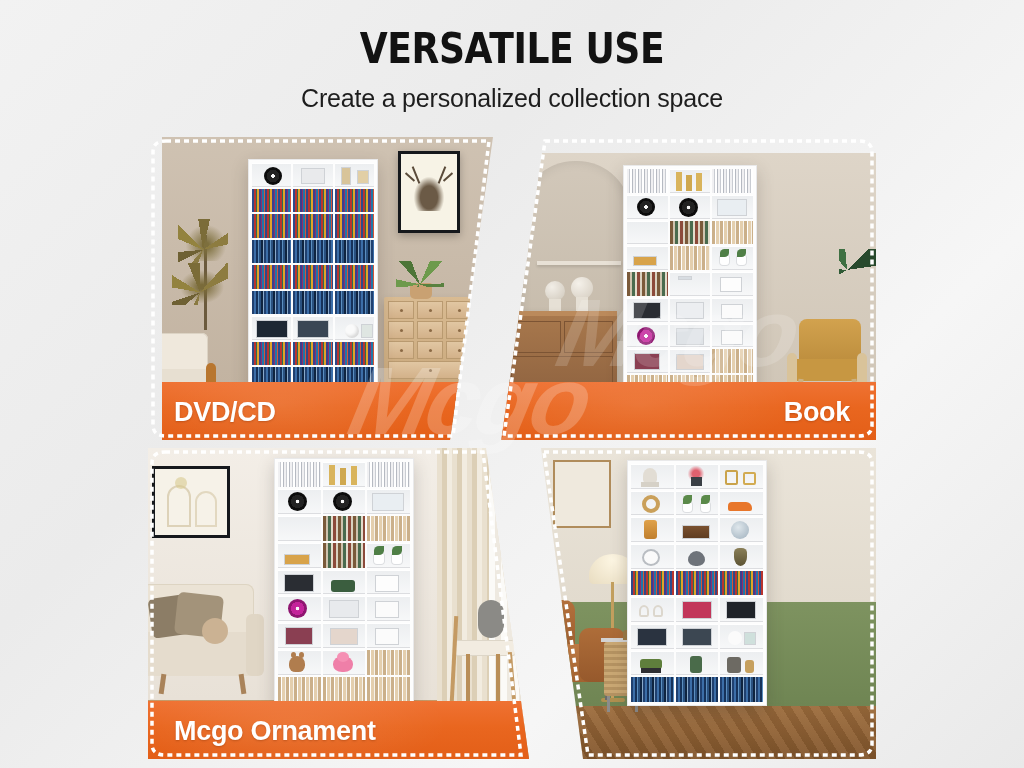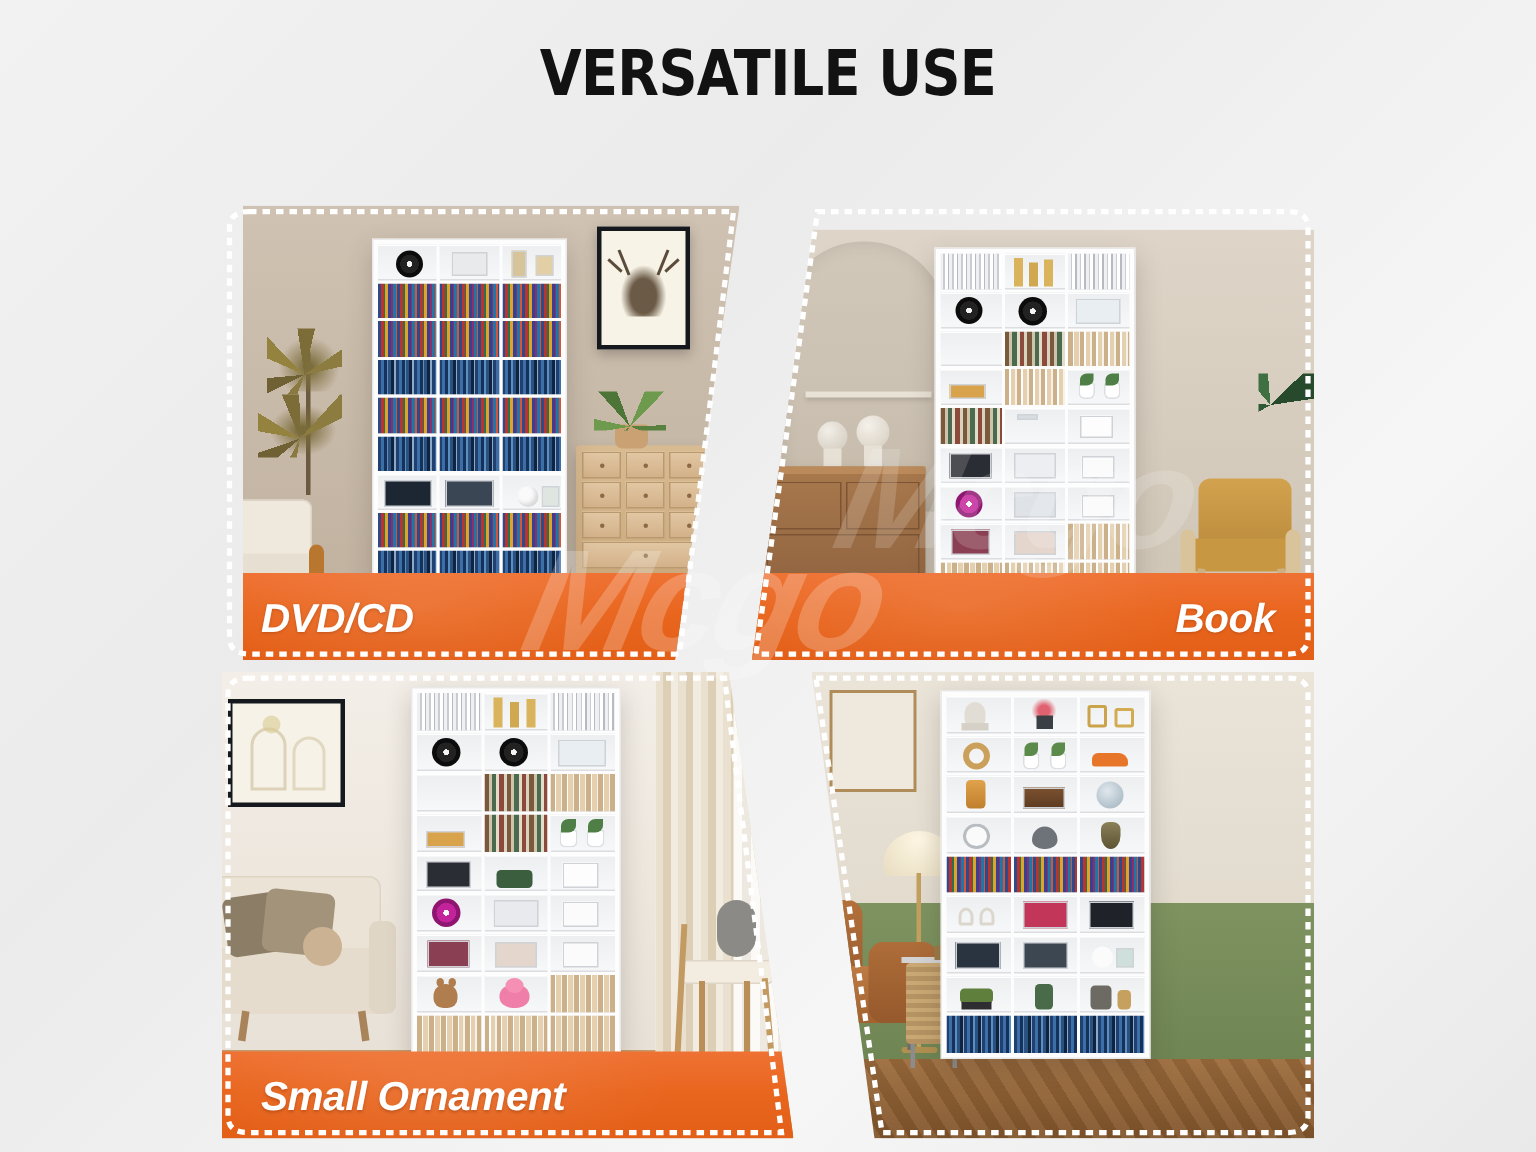--- a/index.html
+++ b/index.html
@@ -17,21 +17,21 @@
            padding-top:28px; }
   #title{ font-size:42px; font-weight:bold; letter-spacing:-0.5px;
           color:#121212; line-height:1.0; transform:scaleX(0.86); transform-origin:center;
           font-family:"DejaVu Sans","Liberation Sans",sans-serif; }
   #subtitle{ font-size:25px; color:#1d1d1d; margin-top:14px; font-weight:400;
              letter-spacing:-0.2px; }
 
   
   #grid{ position:absolute; left:0; top:128px; width:1024px; height:640px; }
 
-  .panel{ position:absolute; overflow:hidden;font-style:italic; }
+  .panel{ position:absolute; overflow:hidden; }
   .clipwrap{ position:absolute; inset:0; }
 
   
   .dash{ position:absolute; inset:0; pointer-events:none; z-index:6; }
 
   .scene{ position:absolute; inset:0; z-index:1; }
 
   
   .banner{ position:absolute; left:0; right:0; bottom:0; height:58px; z-index:4;
            background:linear-gradient(180deg,#ef7233 0%,#e9661f 45%,#e35f18 100%); }
@@ -125,20 +125,21 @@
 
   .watermark{ position:absolute; z-index:5; color:rgba(255,255,255,.22);
               font-size:96px; font-weight:bold; font-style:italic; letter-spacing:-4px;
               pointer-events:none; user-select:none; }
 </style>
 </head>
 <body>
 
 <div id="header">
   <div id="title">VERSATILE USE</div>
+  <div id="subtitle">Create a personalized collection space</div>
 </div>
 
 <div id="grid">
 
   <div class="panel" id="p1" style="left:148px; top:9px; width:345px; height:303px;">
     <div class="clipwrap" style="clip-path:polygon(14px 0, 345px 0, 302px 303px, 14px 303px);">
       <div class="scene">
         <div class="wall" style="height:248px; background:linear-gradient(180deg,#cfc2b2,#c2b3a1);"></div>
         <div class="floor" style="top:248px; background:linear-gradient(180deg,#a9763f,#8d5f30);"></div>
         <div class="floor" style="top:248px;height:55px;background:repeating-linear-gradient(90deg,rgba(0,0,0,.07) 0 7px,rgba(255,255,255,.05) 7px 14px);"></div>
@@ -576,21 +577,21 @@
                 <div class="bottles"></div>
               </div>
               <div class="cell">
                 <div class="bottles"></div>
               </div>
           </div>
         </div>
       </div>
       <div class="banner">
         <div class="sheen"></div>
-        <div class="banner-label lbl-left">Small Ornament</div>
+        <div class="banner-label lbl-left">Mcgo Ornament</div>
       </div>
     </div>
     <svg class="dash" viewBox="0 0 381 311" preserveAspectRatio="none">
       <path d="M17 4 H335 L373 307 H17 Q4 307 4 296 V15 Q4 4 17 4 Z" fill="none" stroke="#ffffff" stroke-width="3.5" stroke-dasharray="5 4"></path>
     </svg>
   </div>
 
   <div class="panel" id="p4" style="left:531px; top:320px; width:345px; height:311px;">
     <div class="clipwrap" style="clip-path:polygon(10px 0, 345px 0, 345px 311px, 52px 311px);">
       <div class="scene">

